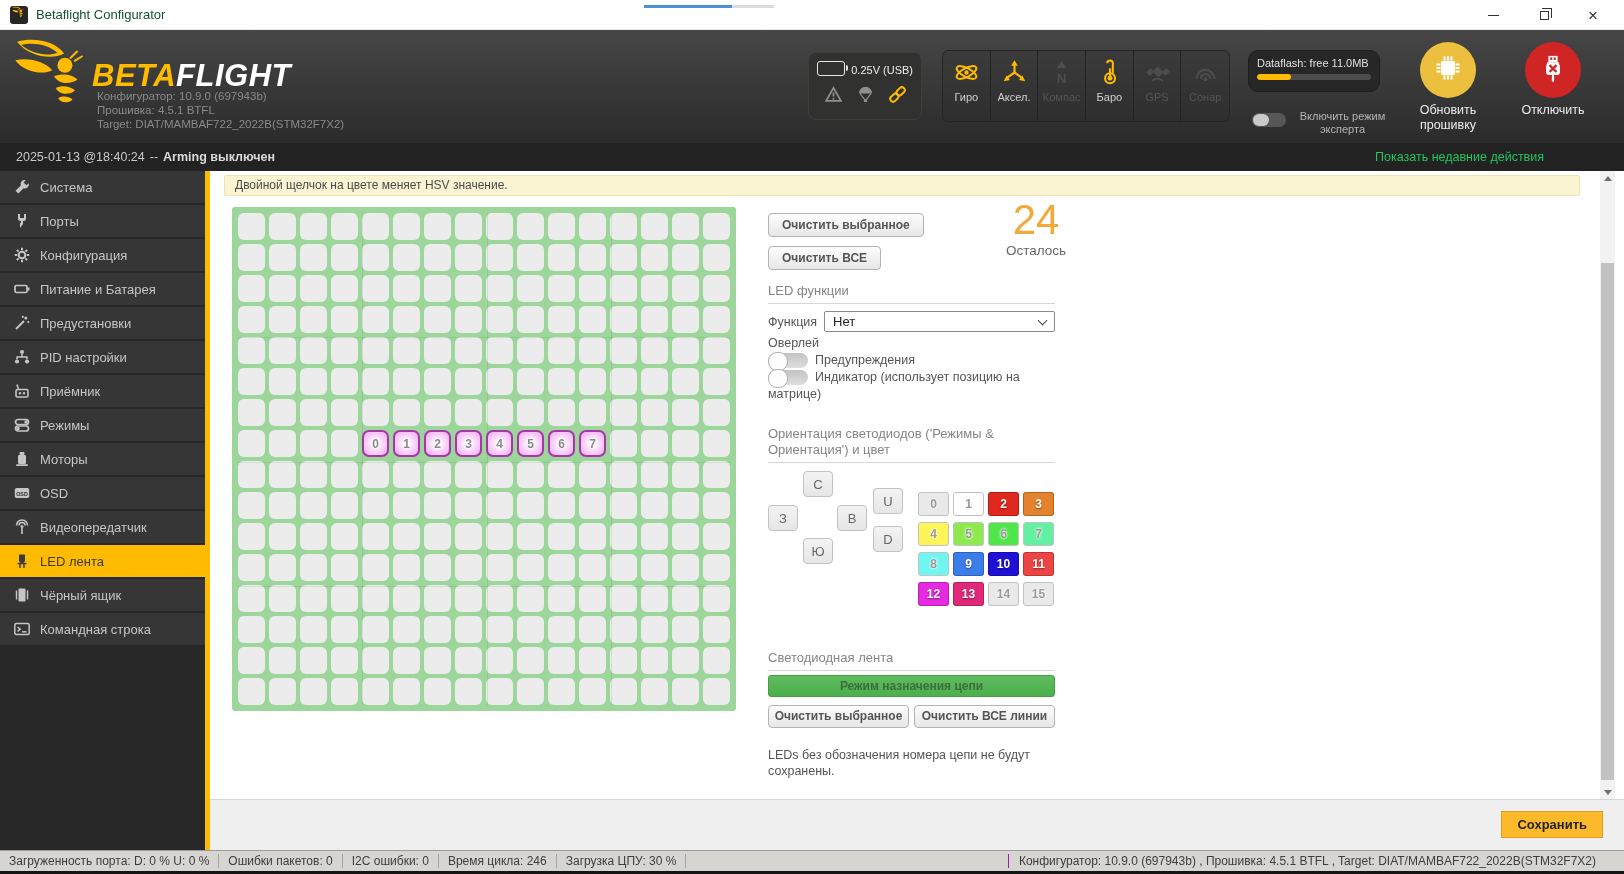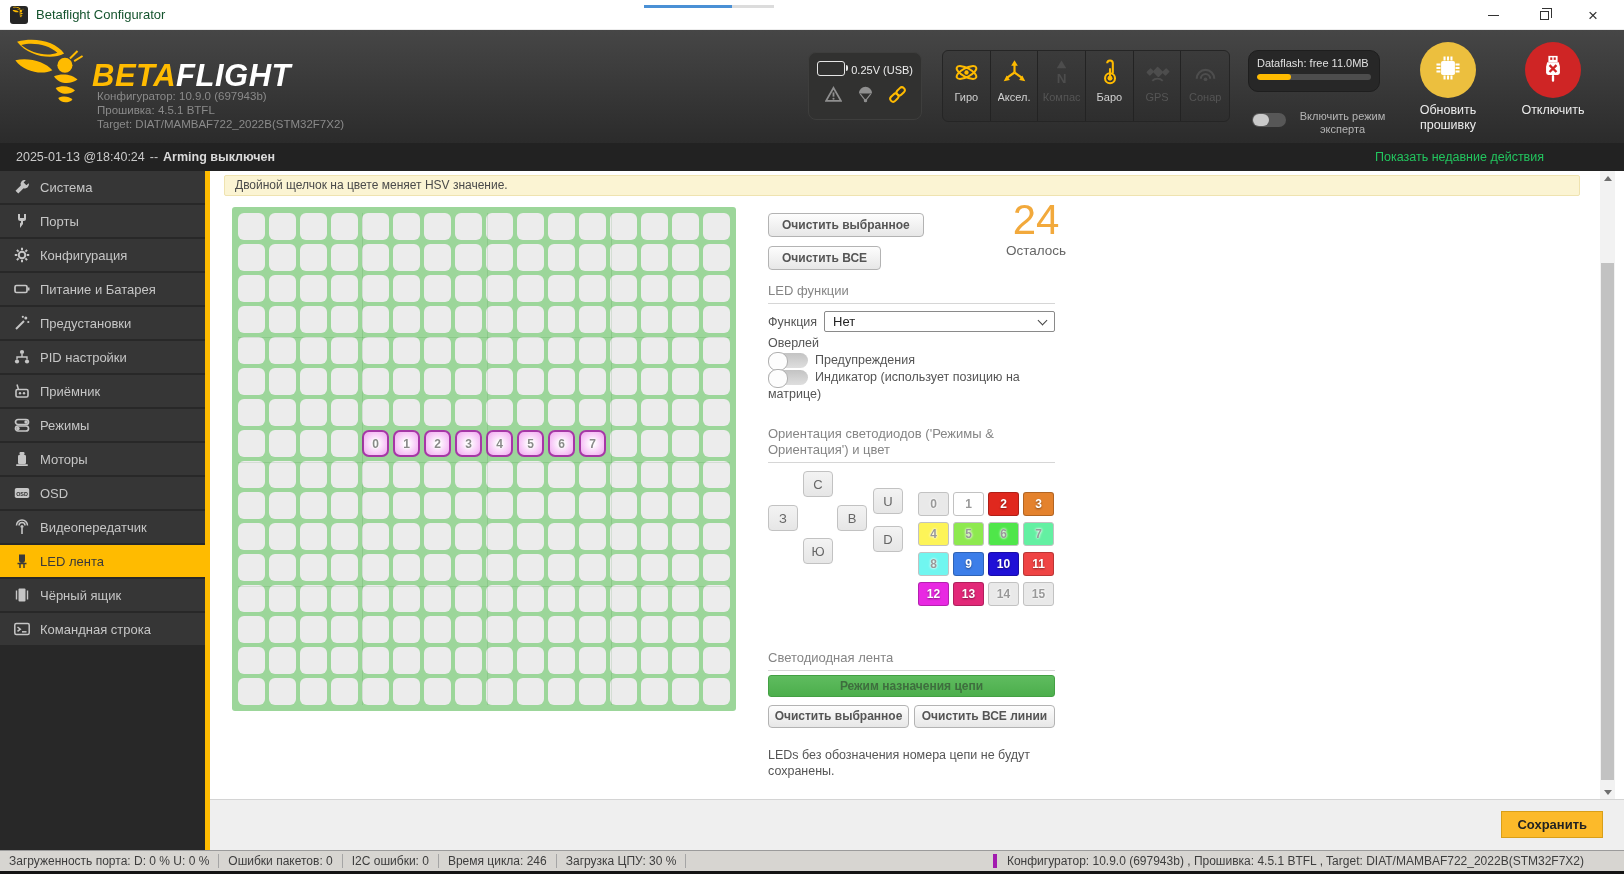--- a/index.html
+++ b/index.html
@@ -119,21 +119,21 @@
   .vscroll{position:absolute;left:1600px;top:171px;width:15px;height:628px;background:#f2f2f2}
   .vs-arrow{position:absolute;left:0;width:15px;height:14px;display:flex;align-items:center;justify-content:center;cursor:pointer}
   .vs-up{top:0}.vs-down{bottom:0}
   .tri-up{width:0;height:0;border-left:4px solid transparent;border-right:4px solid transparent;border-bottom:5px solid #6e6e6e}
   .tri-down{width:0;height:0;border-left:4px solid transparent;border-right:4px solid transparent;border-top:5px solid #6e6e6e}
   .vs-thumb{position:absolute;left:1px;top:92px;width:13px;height:517px;background:#c2c2c2;cursor:pointer}
 
   
   .statusbar{position:absolute;left:0;top:850px;width:100%;height:21px;background:#d7d5d1;border-top:1px solid #9b9b9b;display:flex;align-items:center;font-size:12px;color:#3d3d3d}
   .sb-cell{padding:0 9px;border-right:1px solid #a5a5a5;white-space:nowrap;line-height:14px}
-  .sb-right{margin-left:auto;border-left:4px solid #a21caf;padding-left:10px;padding-right:40px;white-space:nowrap;line-height:14px}
+  .sb-right{margin-left:auto;border-left:1px solid #a21caf;padding-left:10px;padding-right:28px;white-space:nowrap;line-height:14px}
   .bottom-strip{position:absolute;left:0;top:871px;width:100%;height:3px;background:#141414}
 </style>
 </head>
 <body>
 
 <div id="app">
 
   <div class="titlebar">
     <div class="app-icon">
         <span><svg viewBox="0 0 100 100">

